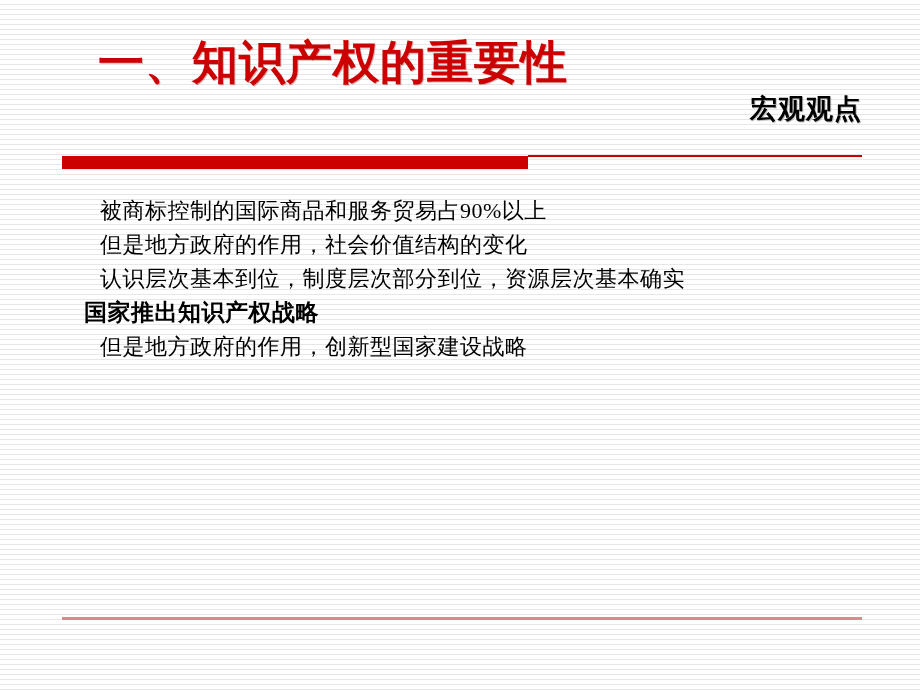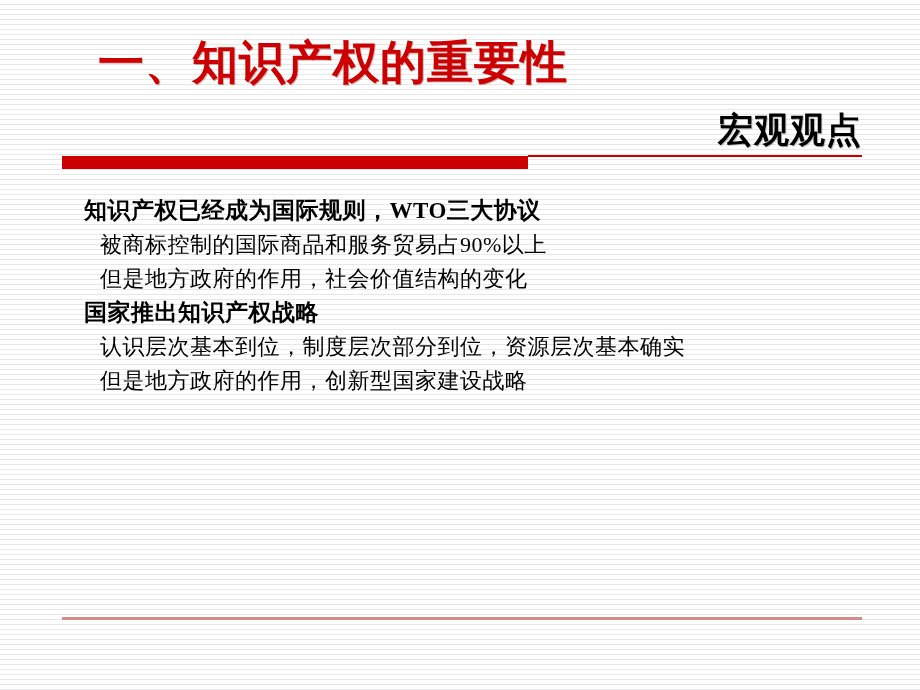--- a/index.html
+++ b/index.html
@@ -42,23 +42,23 @@
     letter-spacing: 1px;
     line-height: 1.15;
     white-space: nowrap;
     text-shadow: 1px 1px 0 rgba(120,0,0,0.30);
     margin-left: 22px;
   }
 
   #title-sub {
     position: absolute;
     right: 58px;
-    top: 111px;
-    font-family: Liberation Serif, serif;
-    font-size: 35px;
+    top: 96px;
+    font-family: Liberation Mono, monospace;
+    font-size: 27px;
     font-weight: bold;
     color: #000000;
     letter-spacing: 1px;
     line-height: 1.15;
     white-space: nowrap;
     text-shadow: 1px 1px 0 rgba(90,90,90,0.35);
   }
 
   
   #rule-thin-top {
@@ -124,26 +124,25 @@
   <div id="title-main">一、知识产权的重要性</div>
 
   <div id="title-sub">宏观观点</div>
 
   <div id="rule-thin-top"></div>
 
   <div id="rule-thick"></div>
 
   <div id="body-block">
 
-    <div class="line level1">知识产权已经成为国际规则，WTO三大协议</div>
     <div class="line level2">被商标控制的国际商品和服务贸易占90%以上</div>
 
     <div class="line level2">但是地方政府的作用，社会价值结构的变化</div>
 
+    <div class="line level2">认识层次基本到位，制度层次部分到位，资源层次基本确实</div>
     <div class="line level1">国家推出知识产权战略</div>
-    <div class="line level2">认识层次基本到位，制度层次部分到位，资源层次基本确实</div>
     <div class="line level2">但是地方政府的作用，创新型国家建设战略</div>
 
   </div>
 
   <div id="rule-footer"></div>
 
 </div>
 
 </body></html>

